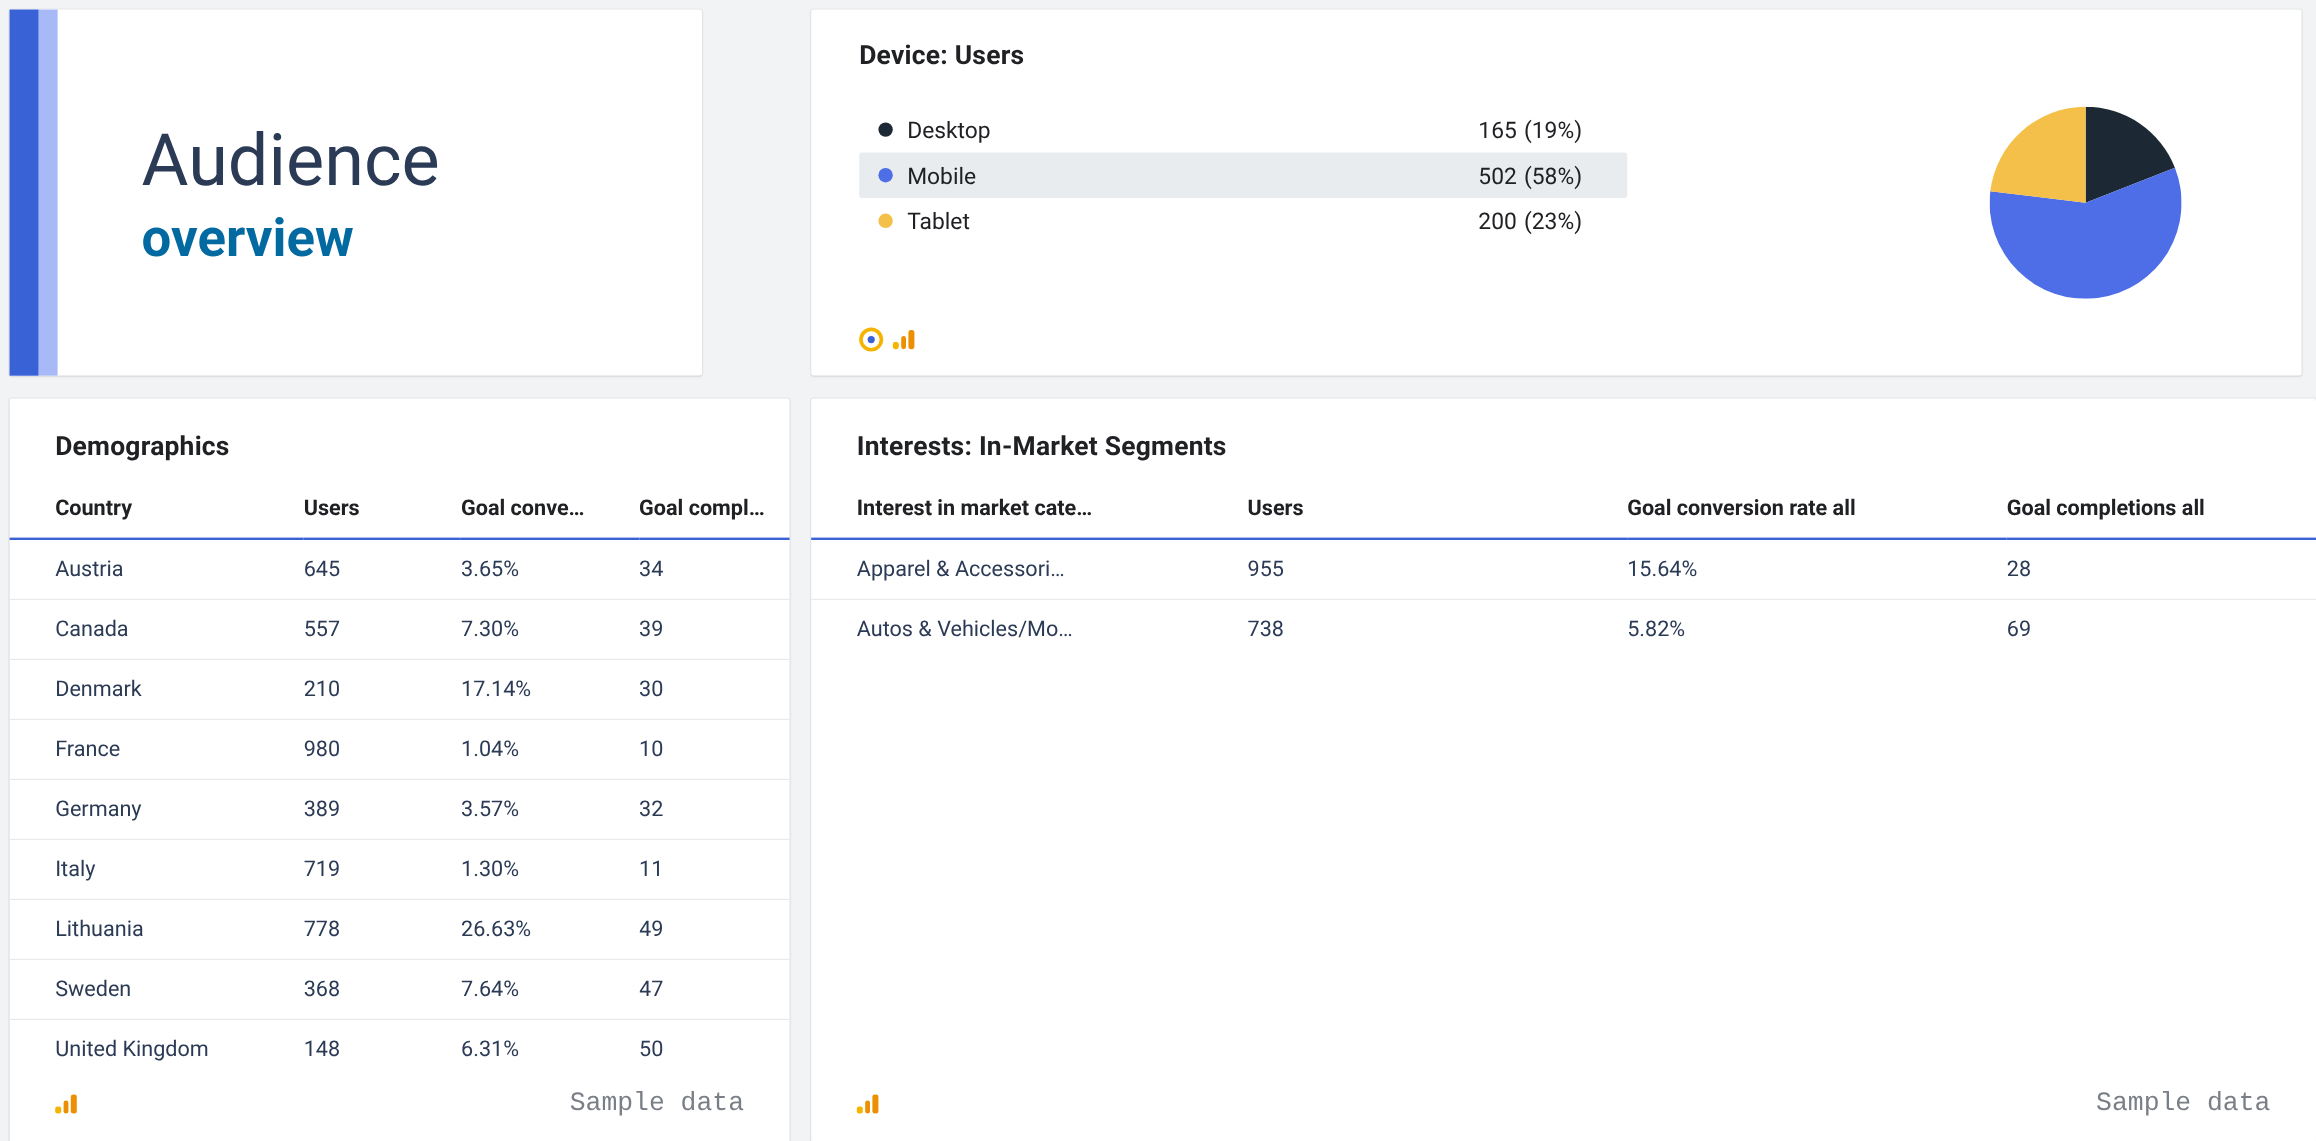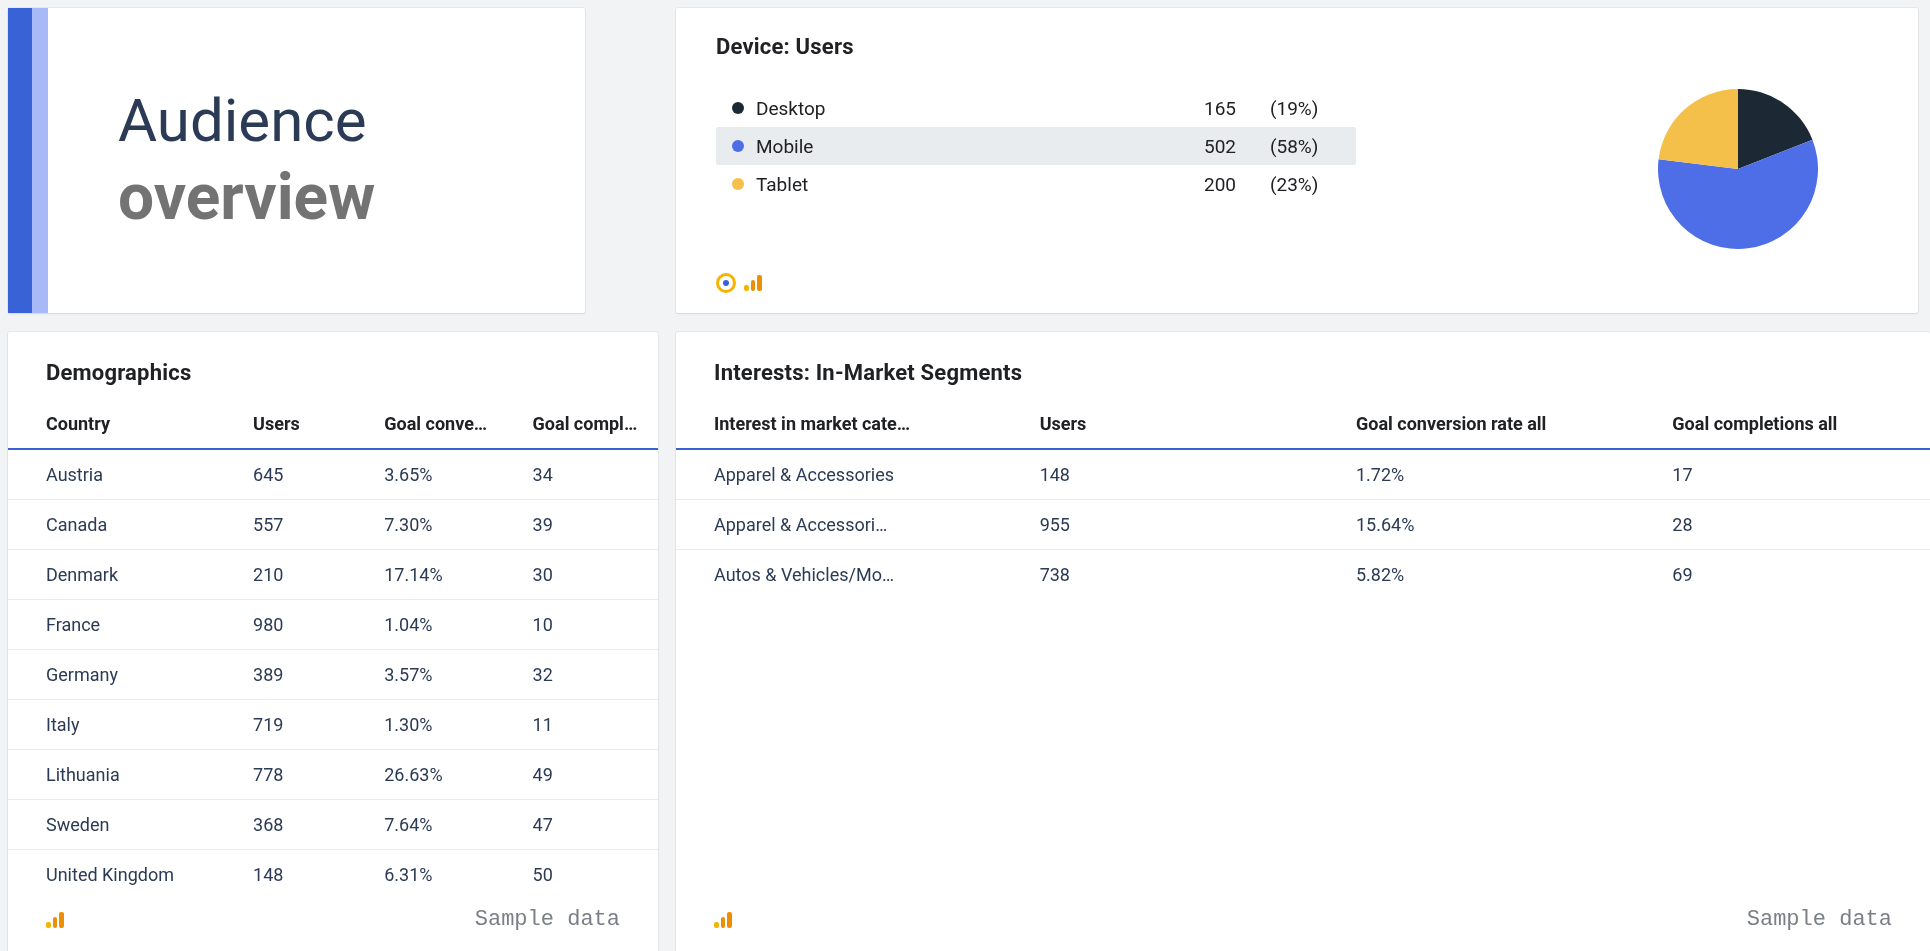--- a/index.html
+++ b/index.html
@@ -53,23 +53,23 @@
     flex-direction: column;
     justify-content: center;
     line-height: 1.25;
   }
   .title-block .t1 {
     font-size: 60px;
     font-weight: 400;
     color: #2b3a55;
   }
   .title-block .t2 {
-    font-size: 64px;
+    font-size: 44px;
     font-weight: 700;
-    color: #737373;
+    color: #0369a1;
   }
 
   
   #card-device {
     left: 676px;
     top: 8px;
     width: 1242px;
     height: 305px;
     padding: 26px 40px 18px 40px;
     box-sizing: border-box;
@@ -102,21 +102,21 @@
     background: #e9ecef;
   }
   .legend-dot {
     width: 12px;
     height: 12px;
     border-radius: 50%;
     margin-right: 12px;
     flex-shrink: 0;
   }
   .legend-label { flex: 1; }
-  .legend-val { width: 60px; text-align: left; }
+  .legend-val { width: 60px; text-align: right; }
   .legend-pct { width: 70px; text-align: left; margin-left: 6px; }
   .pie-wrap {
     margin-left: auto;
     margin-right: 60px;
   }
   .ga-icons {
     display: flex;
     gap: 8px;
     align-items: center;
     margin-top: 20px;
@@ -361,26 +361,20 @@
       <thead>
           <tr>
         <th class="int-c0">Interest in market cate…</th>
         <th class="int-c1">Users</th>
         <th class="int-c2">Goal conversion rate all</th>
         <th class="int-c3">Goal completions all</th>
       </tr>
         </thead>
       <tbody id="int-body">
           <tr>
-            <td class="int-c0">Apparel &amp; Accessories</td>
-            <td class="int-c1">148</td>
-            <td class="int-c2">1.72%</td>
-            <td class="int-c3">17</td>
-          </tr>
-          <tr>
             <td class="int-c0">Apparel &amp; Accessori…</td>
             <td class="int-c1">955</td>
             <td class="int-c2">15.64%</td>
             <td class="int-c3">28</td>
           </tr>
           <tr>
             <td class="int-c0">Autos &amp; Vehicles/Mo…</td>
             <td class="int-c1">738</td>
             <td class="int-c2">5.82%</td>
             <td class="int-c3">69</td>

